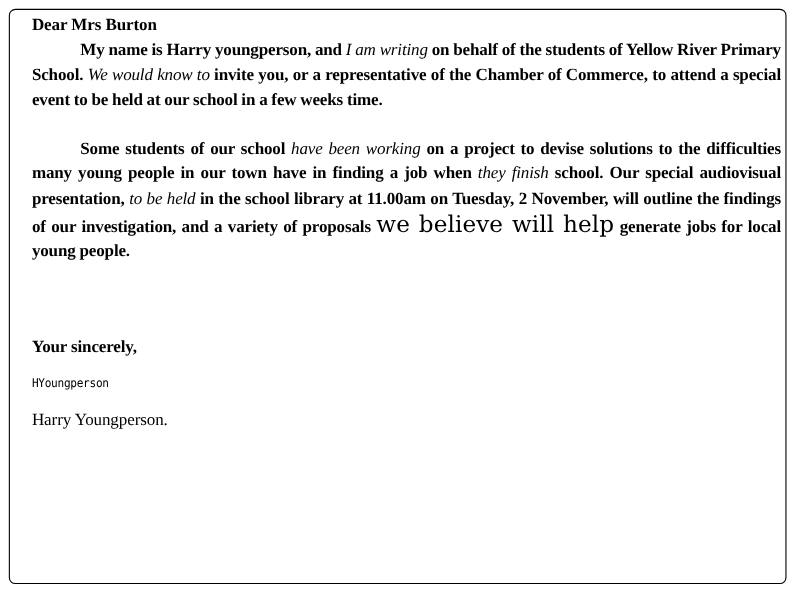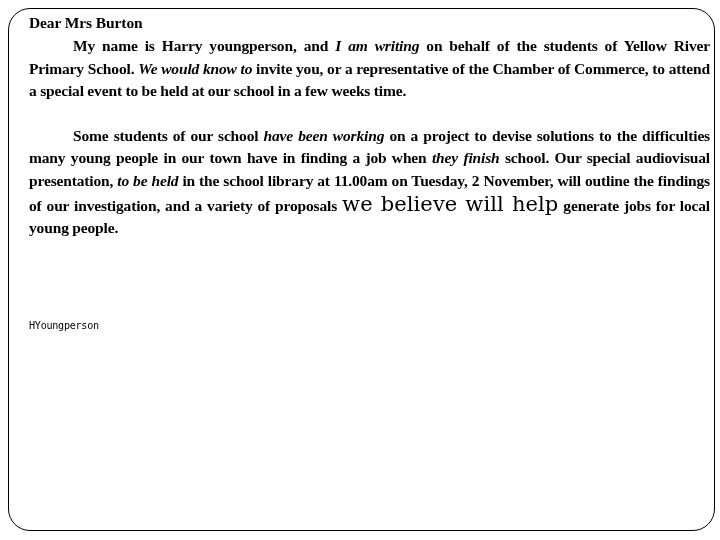--- a/index.html
+++ b/index.html
@@ -16,21 +16,21 @@
   }
 
   #letter-frame {
     position: absolute;
     left: 8px;
     top: 8px;
     width: 707px;
     height: 523px;
     box-sizing: border-box;
     border: 1px solid #000000;
-    border-radius: 22px;
+    border-radius: 6px;
     background: #ffffff;
     overflow: hidden;
   }
 
   .letter-body {
     position: absolute;
     left: 0;
     top: 0;
     width: 707px;
     padding: 4px 6px 0 20px;
@@ -60,21 +60,21 @@
     text-indent: 44px;
   }
 
   .gap-sm { height: 12px; }
   .gap-md { height: 22px; }
   .gap-lg { height: 26px; }
 
   
   
   .em-bi {
-    font-weight: bold;
+    font-weight: normal;
     font-style: italic;
   }
   
   .em-li {
     font-weight: normal;
     font-family: "DejaVu Serif", "Liberation Serif", serif;
     font-size: 21px;
     letter-spacing: 0.1px;
   }
 
@@ -127,22 +127,24 @@
 
     <div class="gap-lg"></div>
 
 
     <div class="gap-lg"></div>
 
 
     <div class="gap-sm"></div>
 
 
+    <p class="signoff">Your sincerely,</p>
 
     <div class="gap-sm"></div>
 
     <p class="signature">HYoungperson</p>
 
     <div class="gap-sm"></div>
 
+    <p class="signer-name">Harry Youngperson.</p>
 
   </div>
 </div>
 
 </body></html>

